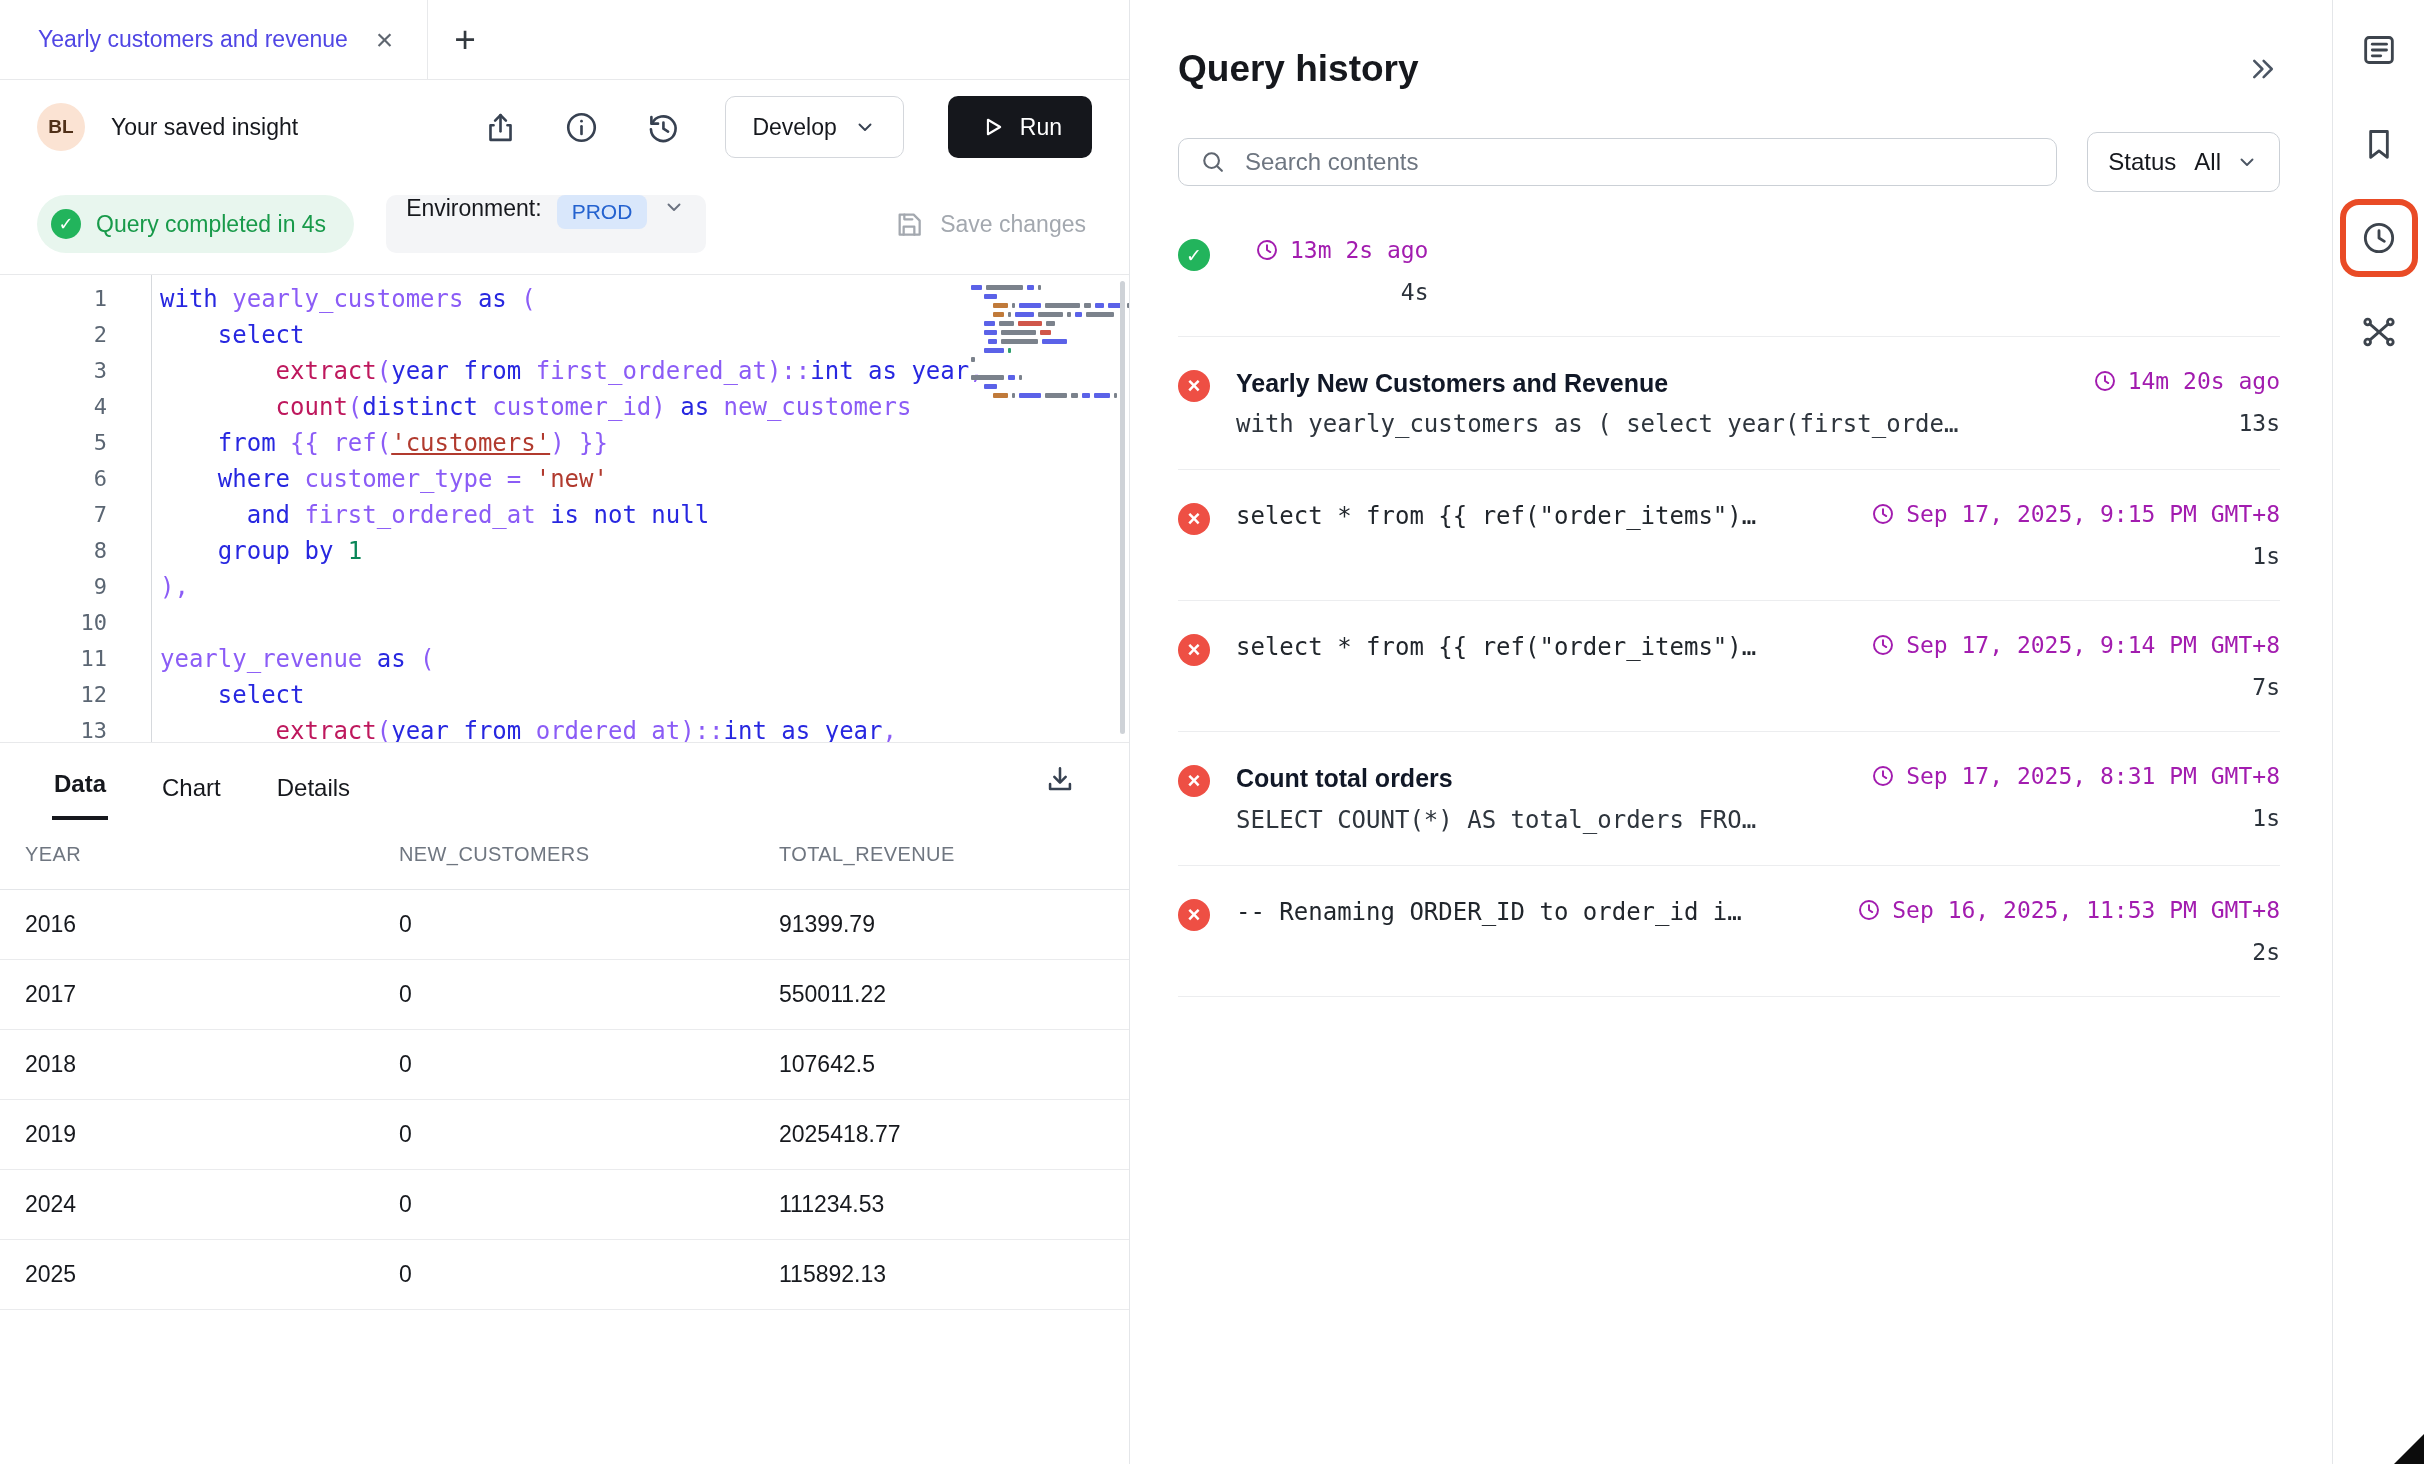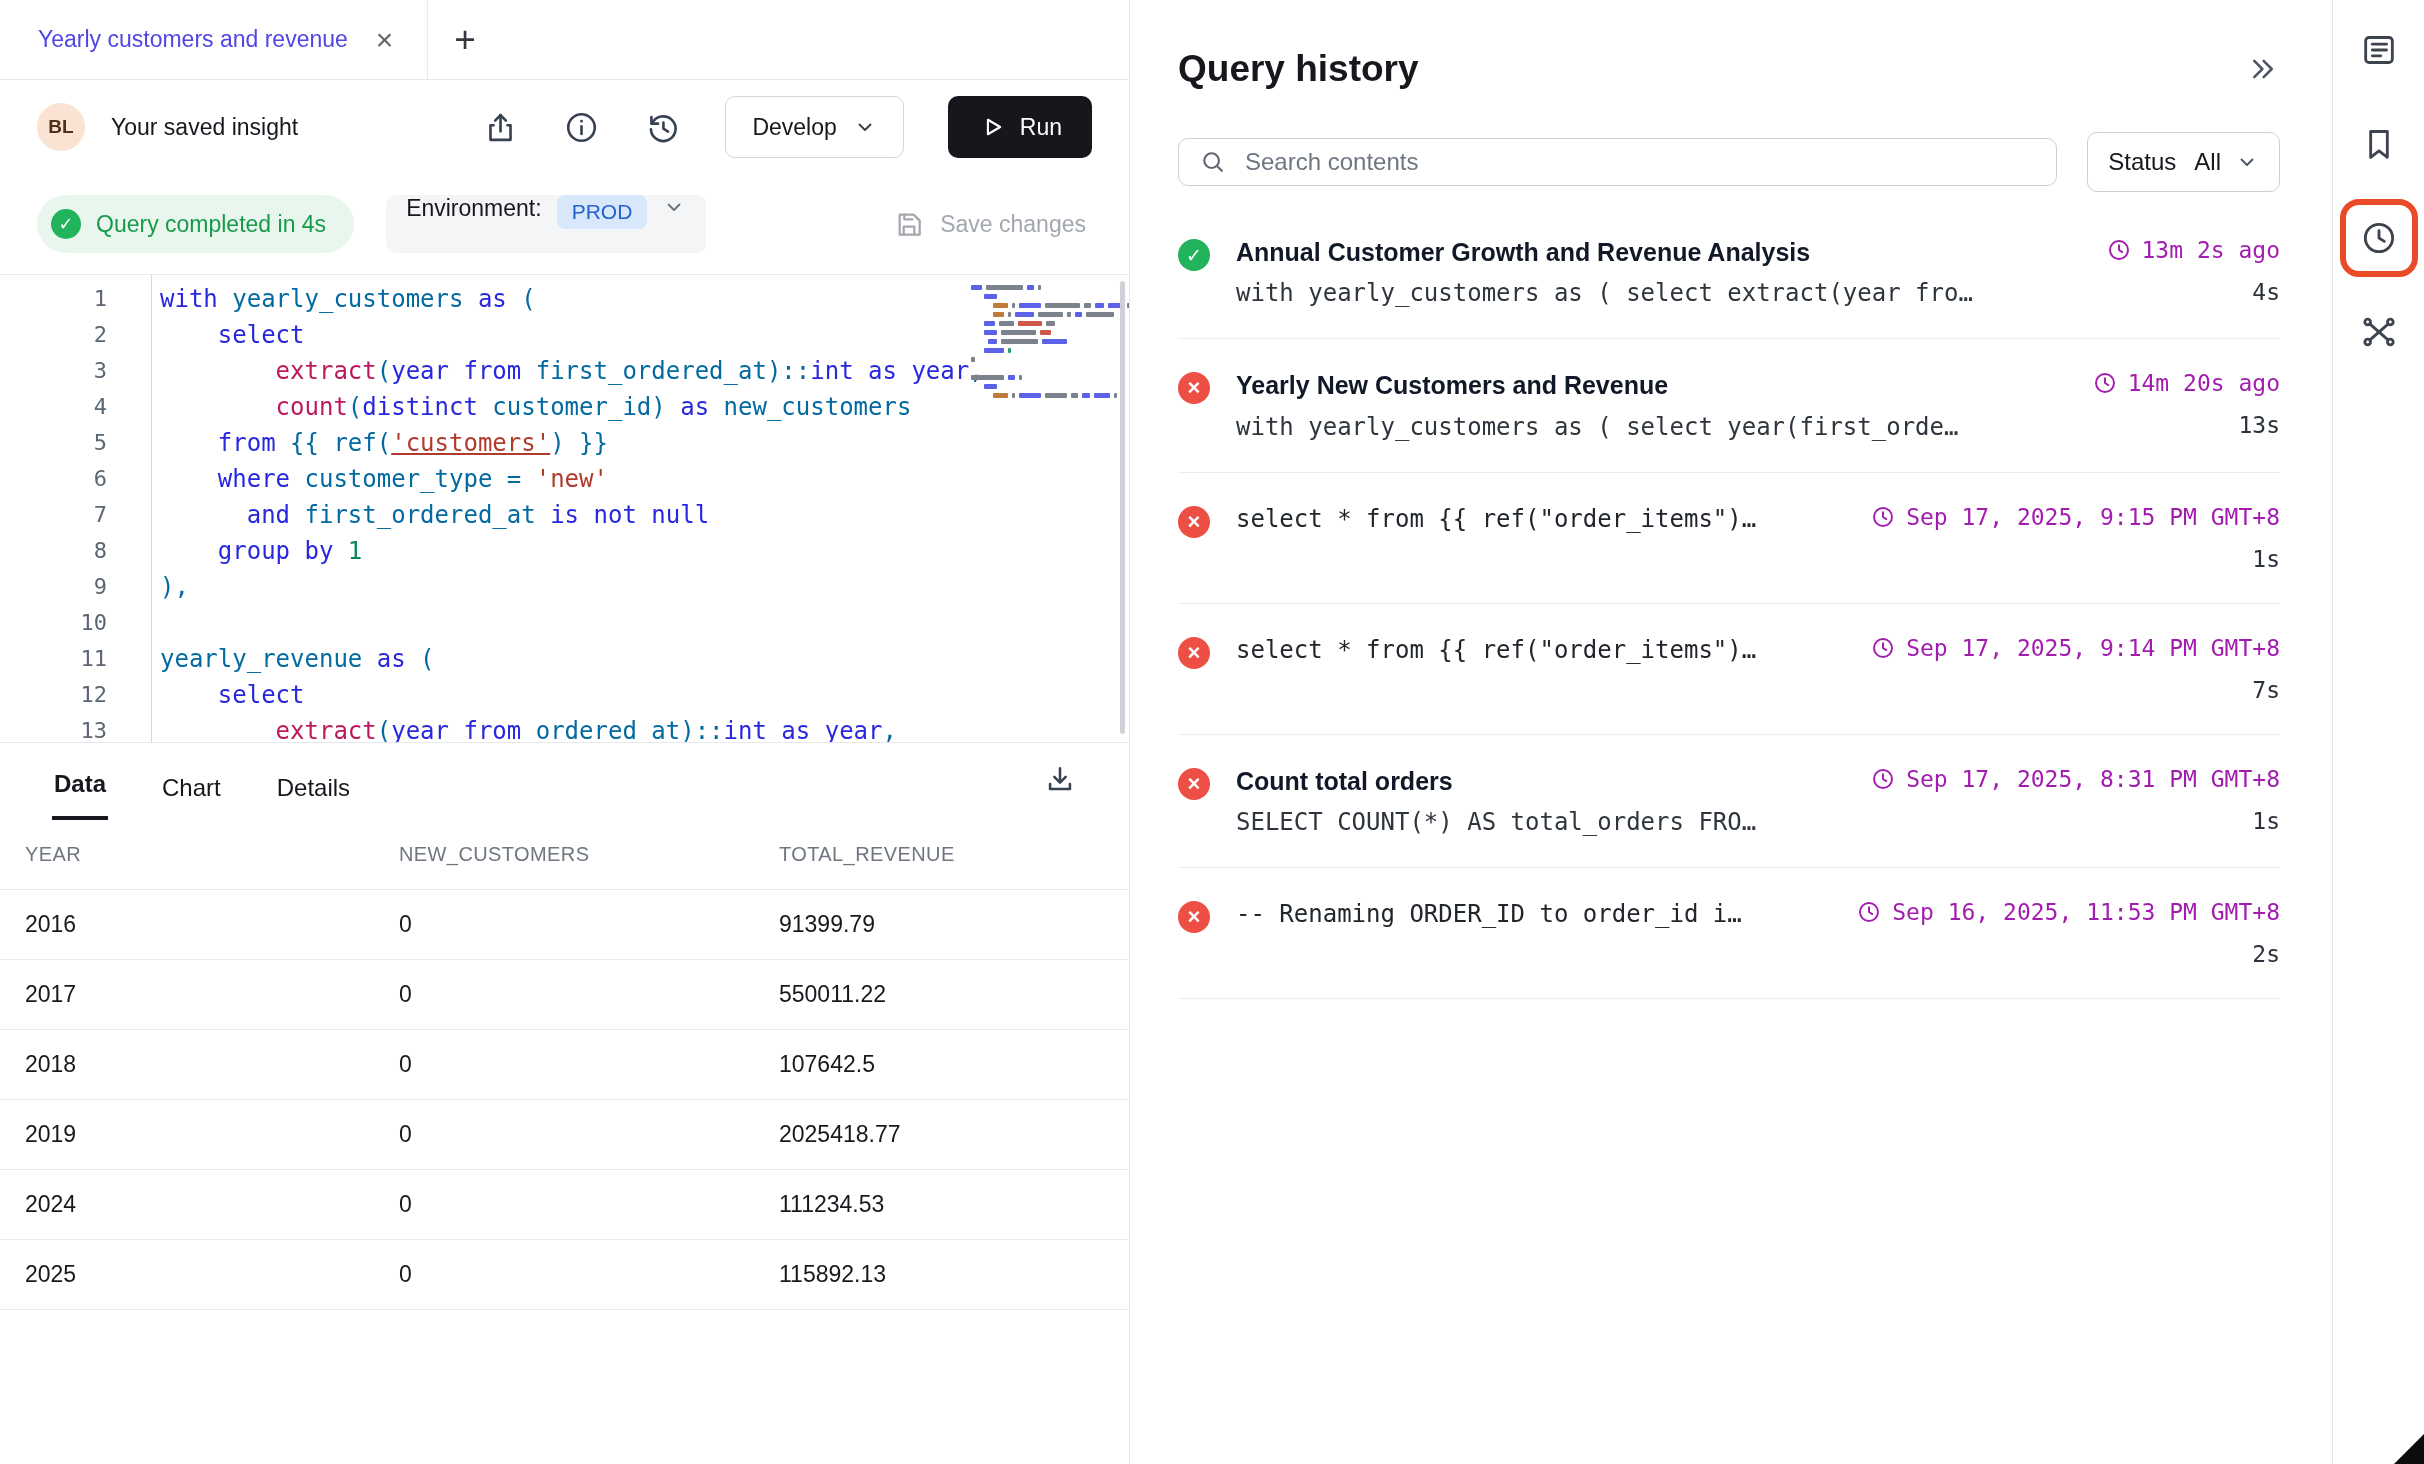--- a/index.html
+++ b/index.html
@@ -43,21 +43,21 @@
   .save-changes { margin-left:auto; display:flex; align-items:center; gap:15px; color:#a3a8af; font-size:23px; background:none; border:none; }
   .save-changes svg { width:32px; height:32px; }
 
   .editor { position:relative; height:468px; border-top:1px solid #e8e9eb; overflow:hidden; font-family:"DejaVu Sans Mono","Liberation Mono",monospace; }
   .editor-body { display:flex; height:100%; }
   .gutter { flex:0 0 152px; border-right:1px solid #d6d9dd; padding-top:6px; }
   .ln { height:36px; line-height:36px; text-align:right; padding-right:44px; color:#5b6673; font-size:22px; }
   .codecol { flex:1; padding:6px 0 0 8px; }
   .code-line { height:36px; line-height:36px; font-size:24px; white-space:pre; }
   .tk-kw { color:#2727e0; } .tk-fn { color:#be185d; } .tk-str { color:#b13a2e; }
-  .tk-lk { color:#b13a2e; text-decoration:underline; } .tk-num { color:#098658; } .tk-tx { color:#0369a1; }
+  .tk-lk { color:#b13a2e; text-decoration:underline; } .tk-num { color:#098658; } .tk-tx { color:#8b5cf6; }
   .minimap { position:absolute; top:8px; right:18px; width:140px; }
   .mm-line { display:flex; gap:4px; height:9px; align-items:center; }
   .mm-tok { height:5px; border-radius:1px; flex:none; }
   .editor-scrollbar { position:absolute; top:6px; bottom:8px; right:4px; width:5px; background:#ced2d7; border-radius:3px; }
 
   .results-tabbar { height:78px; display:flex; align-items:flex-end; padding:0 52px; gap:52px; border-top:1px solid #e8e9eb; }
   .rtab { font-size:24px; padding:0 2px 18px; color:#16181d; }
   .rtab.active { font-weight:700; border-bottom:4px solid #16181d; }
   .dl-btn { margin-left:auto; align-self:center; margin-bottom:6px; }
   .dl-btn svg { width:34px; height:34px; }
@@ -377,24 +377,20 @@
         <span>Status</span>
         <span class="fv">All</span>
         <svg viewBox="0 0 24 24" fill="none" stroke="currentColor" stroke-width="1.9" stroke-linecap="round" stroke-linejoin="round">
             <path d="m6.5 9.5 5.5 5.5 5.5-5.5"></path>
           </svg>
       </button>
     </div>
     <div class="history-list" id="hlist">
         <div class="h-item">
           <span class="status-dot success">✓</span>
-          <div class="h-main">
-            <div class="h-title">Annual Customer Growth and Revenue Analysis</div>
-            <div class="h-preview">with yearly_customers as ( select extract(year fro…</div>
-          </div>
           <div class="h-meta">
             <div class="h-time">
               <svg viewBox="0 0 24 24" fill="none" stroke="currentColor" stroke-width="1.8" stroke-linecap="round" stroke-linejoin="round">
                 <circle cx="12" cy="12" r="8.3"></circle>
                 <path d="M12 7.6V12l3 1.9"></path>
               </svg>
               <span>13m 2s ago</span>
             </div>
             <div class="h-duration">4s</div>
           </div>

